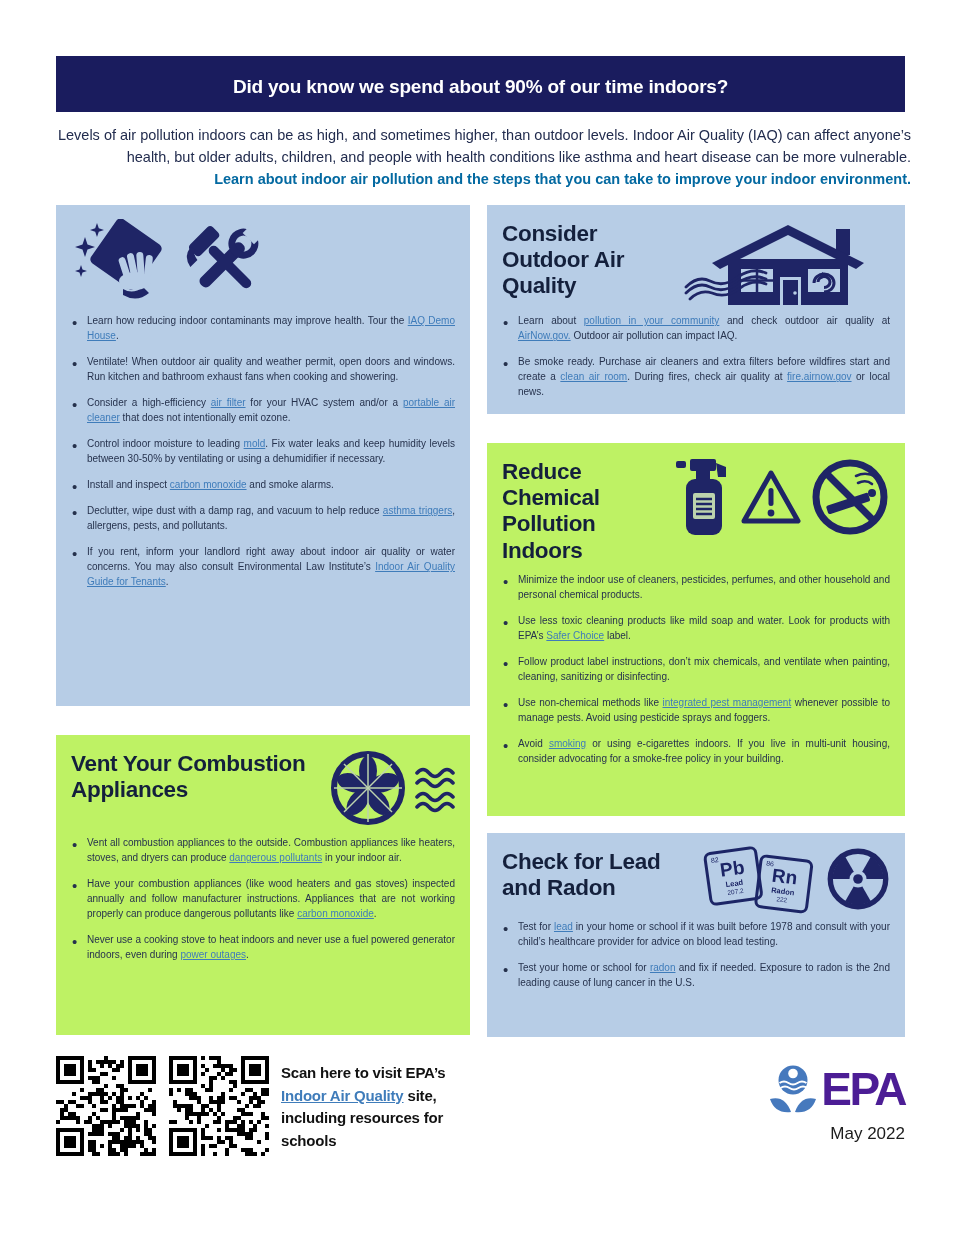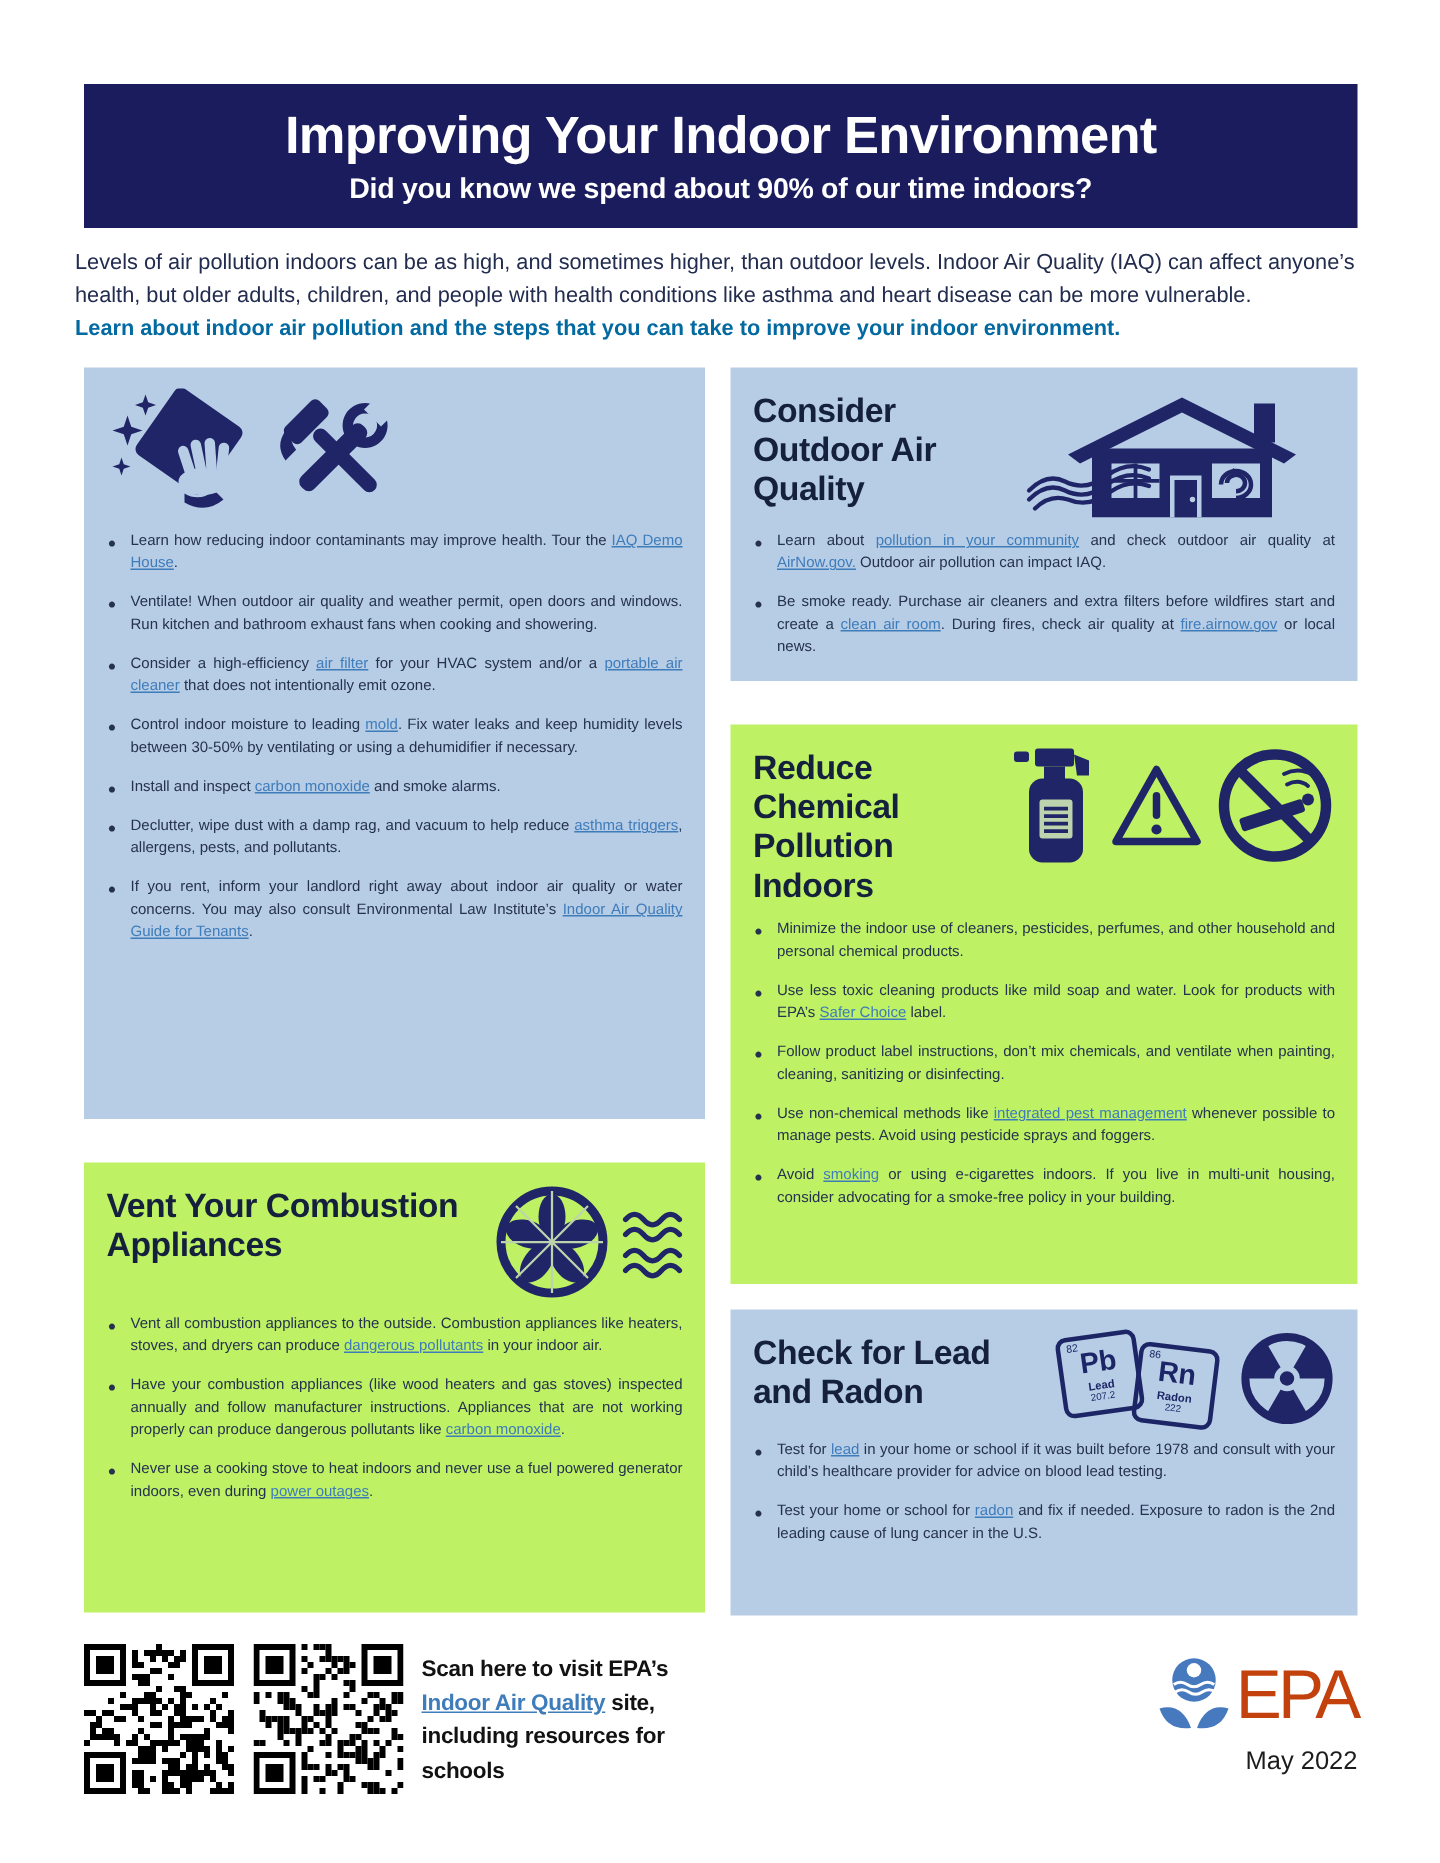--- a/index.html
+++ b/index.html
@@ -13,21 +13,21 @@
 
   
   .hero {
     background:#1a1c5e; color:#ffffff; text-align:center;
     padding:15px 10px 14px; margin-bottom:13px;
   }
   .hero h1 { font-size:35px; font-weight:700; letter-spacing:-0.5px; }
   .hero .sub { font-size:19px; font-weight:700; margin-top:5px; letter-spacing:-0.2px; }
 
   
-  .intro { text-align:left; font-size:14.5px; line-height:1.5; color:#222c4e; margin:0 -6px 15px; }
+  .intro { text-align:right; font-size:14.5px; line-height:1.5; color:#222c4e; margin:0 -6px 15px; }
   .intro .lead-bold { font-weight:700; color:#0369a1; display:block; }
 
   
   .cols { display:grid; grid-template-columns:414px 418px; gap:17px; align-items:start; }
   .col { display:flex; flex-direction:column; gap:17px; }
   .box { padding:12px 15px 4px; }
   .box.blue { background:#b7cde6; }
   .box.green { background:#bef264;margin-top:12px; }
   .box-head { display:flex; justify-content:space-between; align-items:flex-start; margin-bottom:8px; }
   .box-head h2 {
@@ -62,32 +62,31 @@
   .tile.rn { transform:rotate(7deg) translateY(10px); margin-left:-2px; }
 
   
   .footer { display:flex; margin-top:19px; align-items:flex-start; }
   .qr { width:100px; height:100px; flex-shrink:0; background:#fff; }
   .qr-text { font-size:15px; font-weight:700; color:#121212; line-height:1.5; padding:6px 0 0 12px; width:222px; letter-spacing:-0.2px; }
   .qr-text .link { font-weight:700; }
   .spacer { flex:1; }
   .epa-block { display:flex; flex-direction:column; align-items:flex-end; padding-top:8px; }
   .epa-row { display:flex; align-items:center; gap:2px; }
-  .epa-word { font-size:46px; font-weight:400; color:#c2410c; letter-spacing:-2.5px; line-height:1;text-align:right; }
+  .epa-word { font-size:46px; font-weight:700; color:#4c1d95; letter-spacing:-2.5px; line-height:1;text-align:right; }
   .epa-date { font-size:17px; color:#1c1c1c; margin-top:10px; font-weight:400; }
 
   svg { display:block; }
 </style>
 </head>
 <body>
 
 <div class="page">
 
   <div class="hero">
-    <h1>Improving Your Indoor Environment</h1>
     <div class="sub">Did you know we spend about 90% of our time indoors?</div>
   </div>
 
   <div class="intro">
     <span>Levels of air pollution indoors can be as high, and sometimes higher, than outdoor levels. Indoor Air Quality (IAQ) can affect anyone’s health, but older adults, children, and people with health conditions like asthma and heart disease can be more vulnerable.</span>
     <span class="lead-bold">Learn about indoor air pollution and the steps that you can take to improve your indoor environment.</span>
   </div>
 
   <div class="cols">
 

